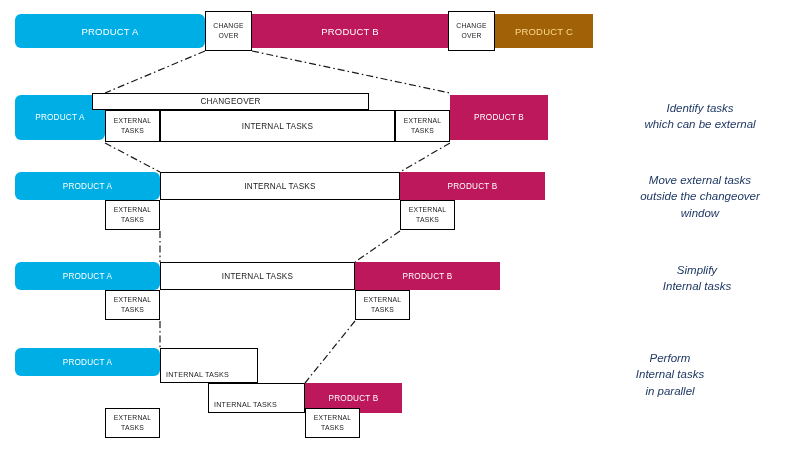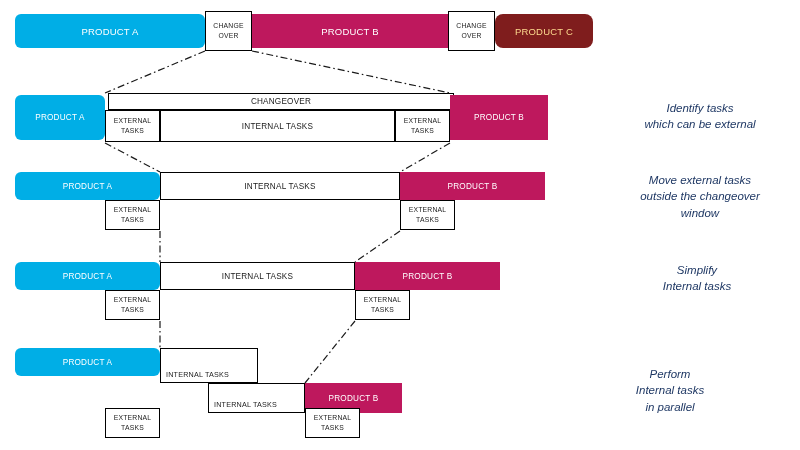--- a/index.html
+++ b/index.html
@@ -19,21 +19,21 @@
     position: absolute;
     box-sizing: border-box;
     display: flex;
     align-items: center;
     justify-content: center;
     text-align: center;
     letter-spacing: 0.2px;
   }
   .blue   { background: #00AEE6; color: #ffffff; border-radius: 6px; }
   .red    { background: #be185d; color: #ffffff; }
-  .amber  { background: #7f1d1d; color: #FDD98E; border-radius: 8px; }
+  .amber  { background: #a16207; color: #FDD98E; }
   .white  { background: #ffffff; color: #1a1a1a; border: 1px solid #000000; }
   .outline{ background: #ffffff; color: #1a1a1a; border: 1.6px solid #000000; }
   .lbl-prod { font-size: 9.5px; }
   .lbl-small { font-size: 6.8px; line-height: 1.45; }
   .lbl-mid { font-size: 8.2px; }
   .lbl-int { font-size: 8.2px; }
   .lbl-chg { font-size: 8.2px; }
 
   .step-note {
     position: absolute;
@@ -76,21 +76,21 @@
   </div>
 
   <div class="bar amber lbl-prod" style="left:495px; top:14px; width:98px; height:34px;">
     <span>PRODUCT C</span>
   </div>
 
   <div class="bar blue lbl-mid" style="left:15px; top:95px; width:90px; height:45px;">
     <span>PRODUCT A</span>
   </div>
 
-  <div class="bar outline lbl-chg" style="left:108px; top:93px; width:346px; height:17px;">
+  <div class="bar outline lbl-chg" style="left:92px; top:93px; width:277px; height:17px;">
     <span>CHANGEOVER</span>
   </div>
 
   <div class="bar outline two-line lbl-small" style="left:105px; top:110px; width:55px; height:32px;">
     <span>EXTERNAL</span>
     <span>TASKS</span>
   </div>
 
   <div class="bar outline lbl-int" style="left:160px; top:110px; width:235px; height:32px;">
     <span>INTERNAL TASKS</span>
@@ -184,21 +184,21 @@
   <div class="bar outline two-line lbl-small" style="left:105px; top:408px; width:55px; height:30px;">
     <span>EXTERNAL</span>
     <span>TASKS</span>
   </div>
 
   <div class="bar outline two-line lbl-small" style="left:305px; top:408px; width:55px; height:30px;">
     <span>EXTERNAL</span>
     <span>TASKS</span>
   </div>
 
-  <div class="step-note" style="left:555px; top:366px;">
+  <div class="step-note" style="left:555px; top:350px;">
     <div>Perform</div>
     <div>Internal tasks</div>
     <div>in parallel</div>
   </div>
 
   <svg class="connectors" viewBox="0 0 800 450" xmlns="http://www.w3.org/2000/svg">
     <g stroke="#1a1a1a" stroke-width="1.2" fill="none" stroke-dasharray="7,3,1.6,3">
 
       <line x1="205" y1="51" x2="105" y2="93"></line>
       <line x1="252" y1="51" x2="450" y2="93"></line>

